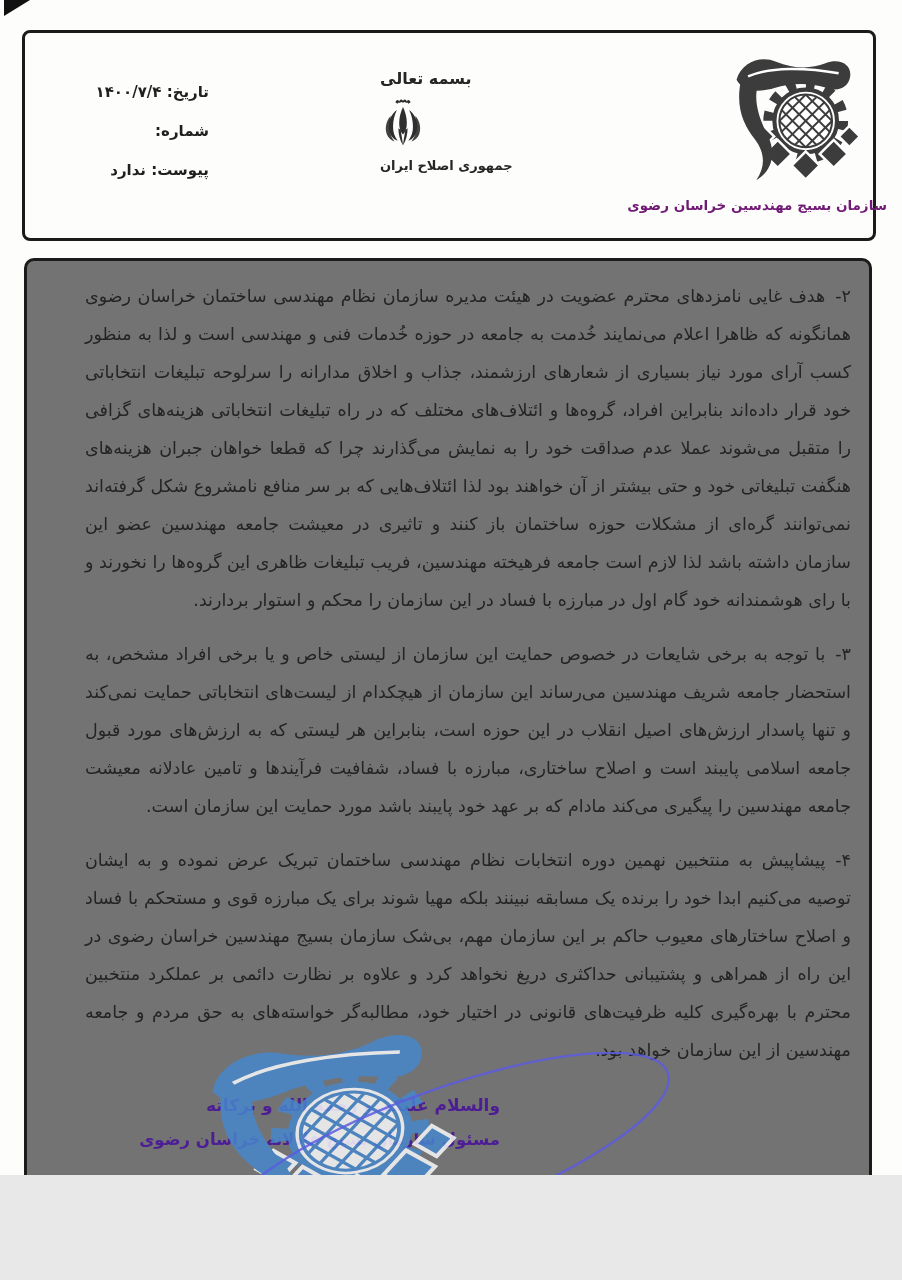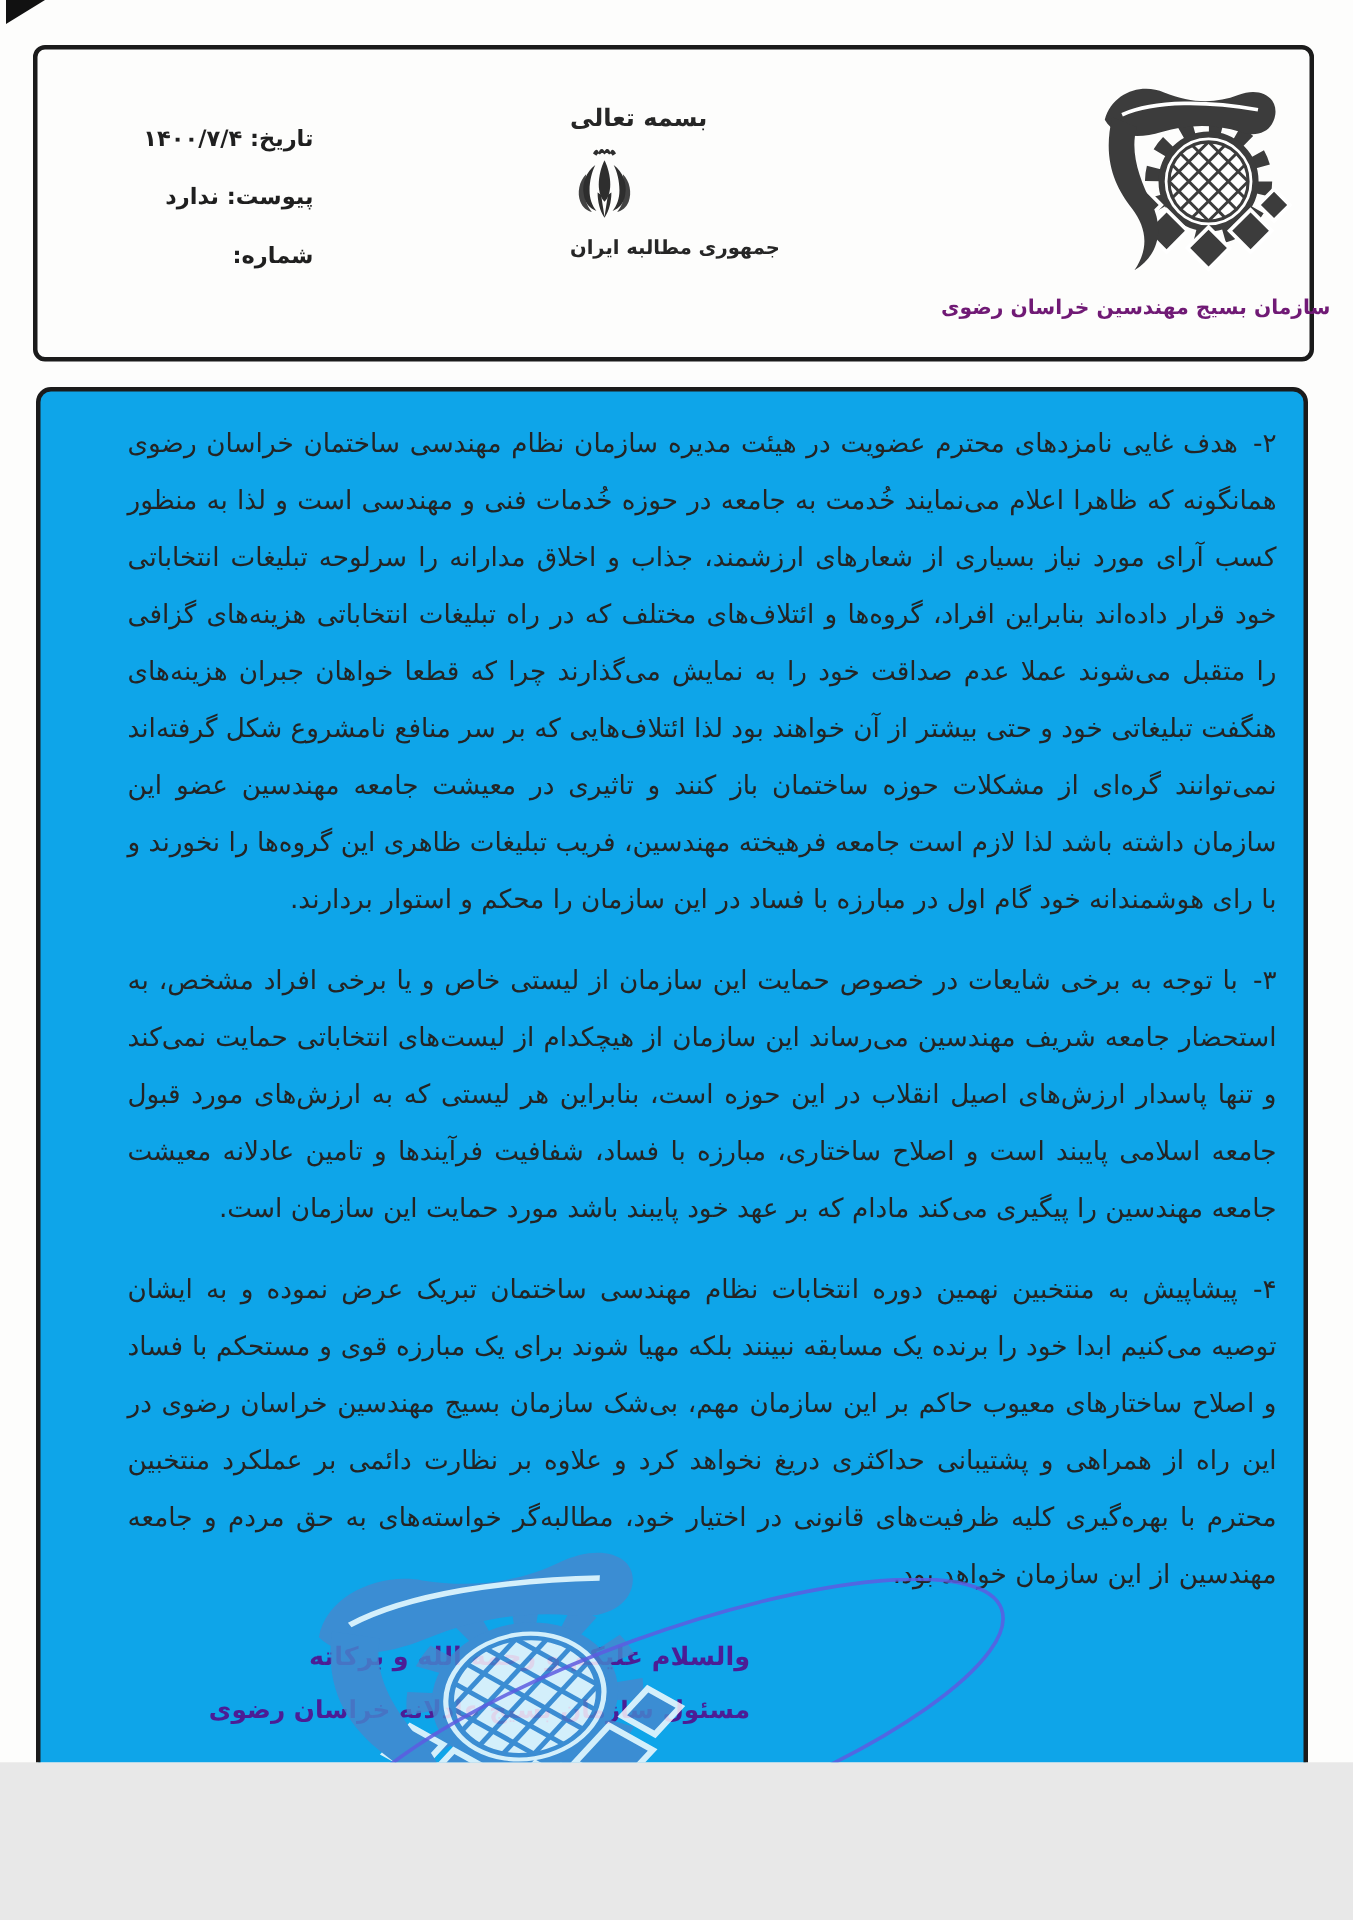--- a/index.html
+++ b/index.html
@@ -13,21 +13,21 @@
   .meta{position:absolute;left:34px;top:40px;width:150px;text-align:right;
         font-size:15px;font-weight:700;line-height:39px;color:#1f1f1f;}
   .center-block{position:absolute;left:355px;top:32px;width:230px;text-align:left;}
   .bismillah{font-size:16px;font-weight:700;margin-top:4px;}
   .emblem{margin-top:8px;}
   .country{font-size:13px;font-weight:700;margin-top:4px;}
   .org-block{position:absolute;left:678px;top:8px;width:184px;text-align:center;}
   .org-name{font-size:13.5px;font-weight:700;white-space:nowrap;margin-top:2px;color:#701a75;}
   
   .body-box{position:absolute;left:24px;top:258px;width:842px;height:996px;
-        border:3px solid #1b1b1b;border-radius:10px;overflow:hidden;background:#0ea5e9;}
+        border:3px solid #1b1b1b;border-radius:10px;overflow:hidden;background:#737373;}
   .letter-text{padding:16px 18px 0 58px;}
   .letter-text p{margin:0 0 16px 0;font-size:17.5px;line-height:38px;
         text-align:justify;color:#242424;}
   .letter-text .num{font-weight:400;margin-left:10px;}
   
   .signature-block{position:absolute;left:70px;top:1095px;width:430px;text-align:right;
         z-index:2;font-weight:700;color:#4c1d95;}
   .signature-block .sal{font-size:17px;margin-bottom:15px;}
   .signature-block .nm{font-size:16.5px;margin-bottom:17px;}
   .signature-block .ttl{font-size:16.5px;}
@@ -82,38 +82,38 @@
       </symbol>
     </defs>
   </svg>
 
   <div class="corner-mark"></div>
 
   <div class="header-box">
 
     <div class="meta">
       <div>تاریخ: ۱۴۰۰/۷/۴</div>
+      <div>شماره:</div>
       <div>پیوست: ندارد</div>
-      <div>شماره:</div>
     </div>
 
     <div class="center-block">
       <div class="bismillah">بسمه تعالی</div>
       <div class="emblem">
         <svg width="46" height="54" viewBox="0 0 60 70" fill="#2e2e2e">
           <path d="M30 64 C34 58 36 50 36 42 L33 44 L30 63 L27 44 L24 42 C24 50 26 58 30 64 Z"></path>
           <path d="M30 14 C33 20 35 28 35 35 C35 42 33 47 30 50 C27 47 25 42 25 35 C25 28 27 20 30 14 Z"></path>
           <path d="M22 18 C14 24 10 34 12 44 C13 51 17 56 23 58 C19 53 17 47 17 40 C17 32 19 24 22 18 Z"></path>
           <path d="M38 18 C46 24 50 34 48 44 C47 51 43 56 37 58 C41 53 43 47 43 40 C43 32 41 24 38 18 Z"></path>
           <path d="M14 26 C8 32 6 42 9 50 C11 55 15 58 19 59 C14 53 12 45 13 37 Z" opacity=".9"></path>
           <path d="M46 26 C52 32 54 42 51 50 C49 55 45 58 41 59 C46 53 48 45 47 37 Z" opacity=".9"></path>
           <path d="M20 8 C22 4 24 4 25 7 C26 4 28 3 30 6 C32 3 34 4 35 7 C36 4 38 4 40 8 L37 10 C36 8 35 8 34 9 C33 7 31 7 30 9 C29 7 27 7 26 9 C25 8 24 8 23 10 Z"></path>
         </svg>
       </div>
-      <div class="country">جمهوری مطالبه ایران</div>
+      <div class="country">جمهوری اصلاح ایران</div>
     </div>
 
     <div class="org-block">
       <svg width="140" height="150" viewBox="0 0 170 180" style="color:#3c3c3c">
         <use href="#basij-logo"></use>
       </svg>
       <div class="org-name">سازمان بسیج مهندسین خراسان رضوی</div>
     </div>
   </div>
 

